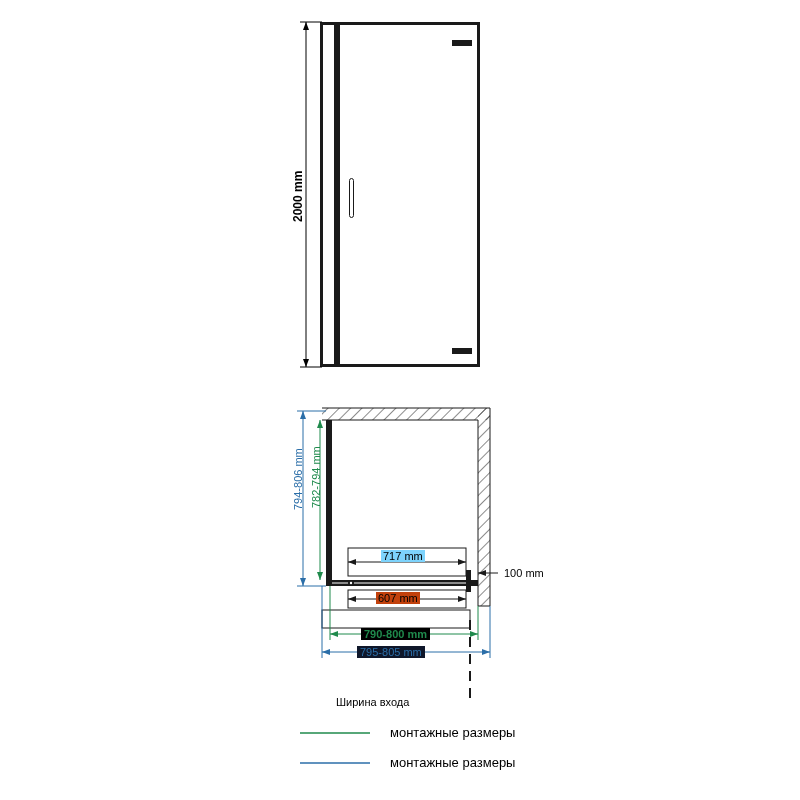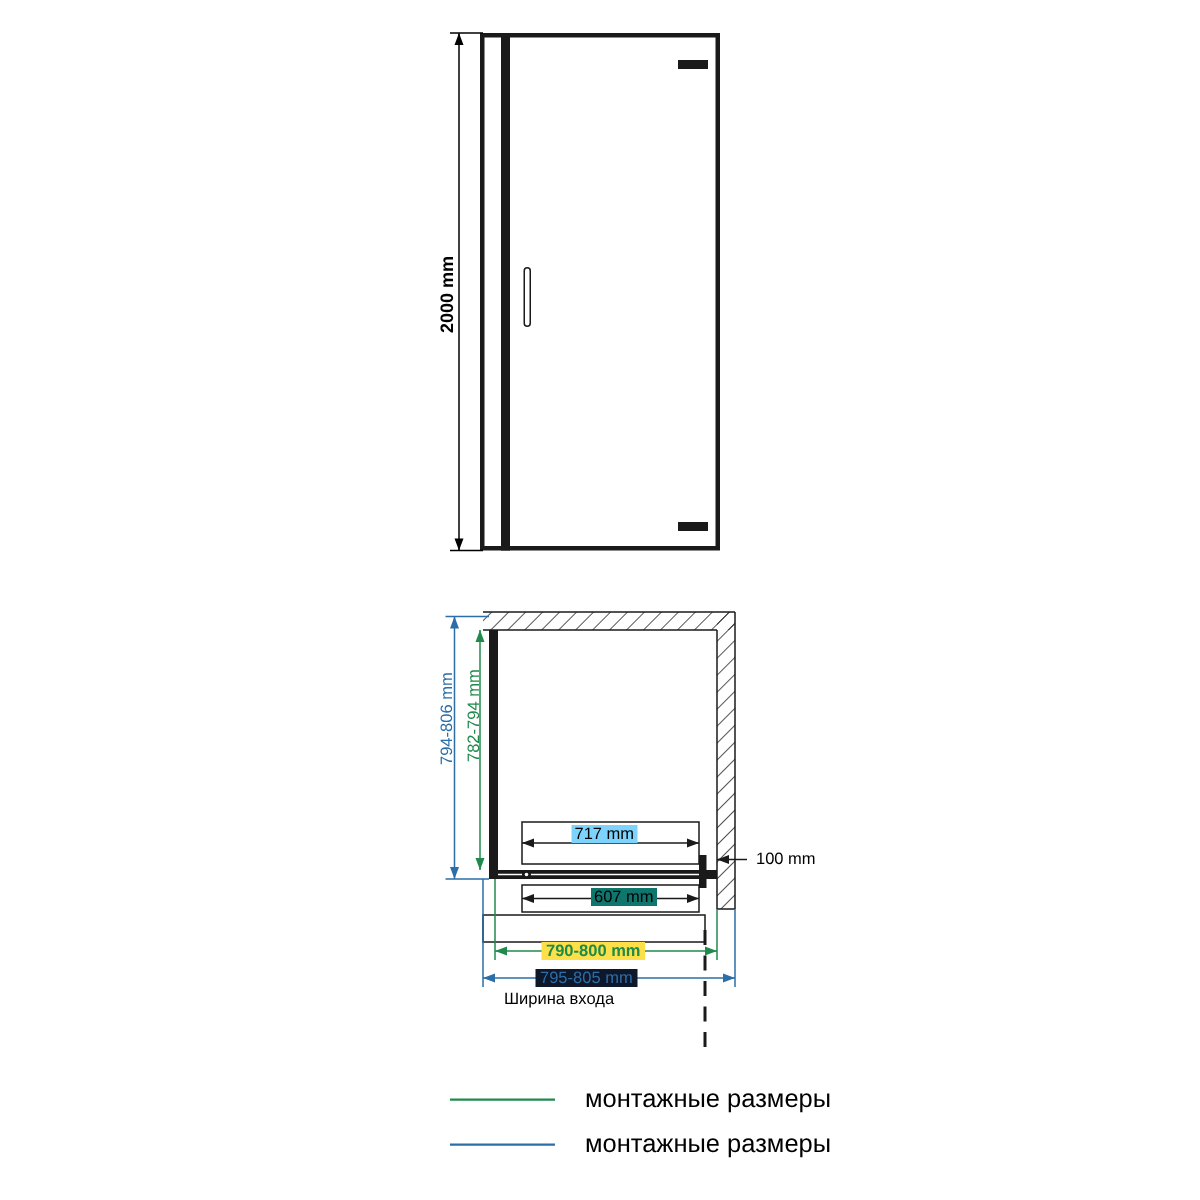--- a/index.html
+++ b/index.html
@@ -37,21 +37,21 @@
     background: #000;
   }
   .thick { background: #1a1a1a; }
   .box {
     position: absolute;
     border: 1px solid #000;
     box-sizing: border-box;
   }
   .legend-text {
     position: absolute;
-    font-size: 17px;
+    font-size: 13px;
     line-height: 15px;
     white-space: nowrap;
   }
   svg.overlay {
     position: absolute;
     left: 0;
     top: 0;
     width: 800px;
     height: 800px;
     pointer-events: none;
@@ -154,27 +154,27 @@
     <line x1="300" y1="733" x2="370" y2="733" stroke="#1f8a4c" stroke-width="1.5"></line>
     <line x1="300" y1="763" x2="370" y2="763" stroke="#2b6ea8" stroke-width="1.5"></line>
   </svg>
 
   <div class="lbl vert green" style="left:310px; top:508px;">782-794 mm</div>
 
   <div class="lbl vert blue" style="left:292px; top:510px;">794-806 mm</div>
 
   <div class="lbl" style="left:381px; top:550px; background:#7dd3fc; padding:0 2px;">717 mm</div>
 
-  <div class="lbl" style="left:394px; top:592px; background:#0f766e; padding:0 2px;">607 mm</div>
+  <div class="lbl" style="left:376px; top:592px; background:#c2410c; padding:0 2px;">607 mm</div>
 
-  <div class="lbl" style="left:336px; top:612px;margin-top:48px;">Ширина входа</div>
+  <div class="lbl" style="left:336px; top:648px;margin-top:48px;">Ширина входа</div>
 
   <div class="lbl" style="left:504px; top:567px;">100 mm</div>
 
-  <div class="lbl green" style="left:361px; top:628px; background:#fde047; padding:0 3px; font-weight:bold;">790-800 mm</div>
+  <div class="lbl green" style="left:361px; top:628px; background:#000000; padding:0 3px; font-weight:bold;">790-800 mm</div>
 
   <div class="lbl blue" style="left:357px; top:646px; background:#0f172a; padding:0 3px;">795-805 mm</div>
 
   <div class="legend-text" style="left:390px; top:725px;">монтажные размеры</div>
 
   <div class="legend-text" style="left:390px; top:755px;">монтажные размеры</div>
 
 </div>
 
 </body></html>

